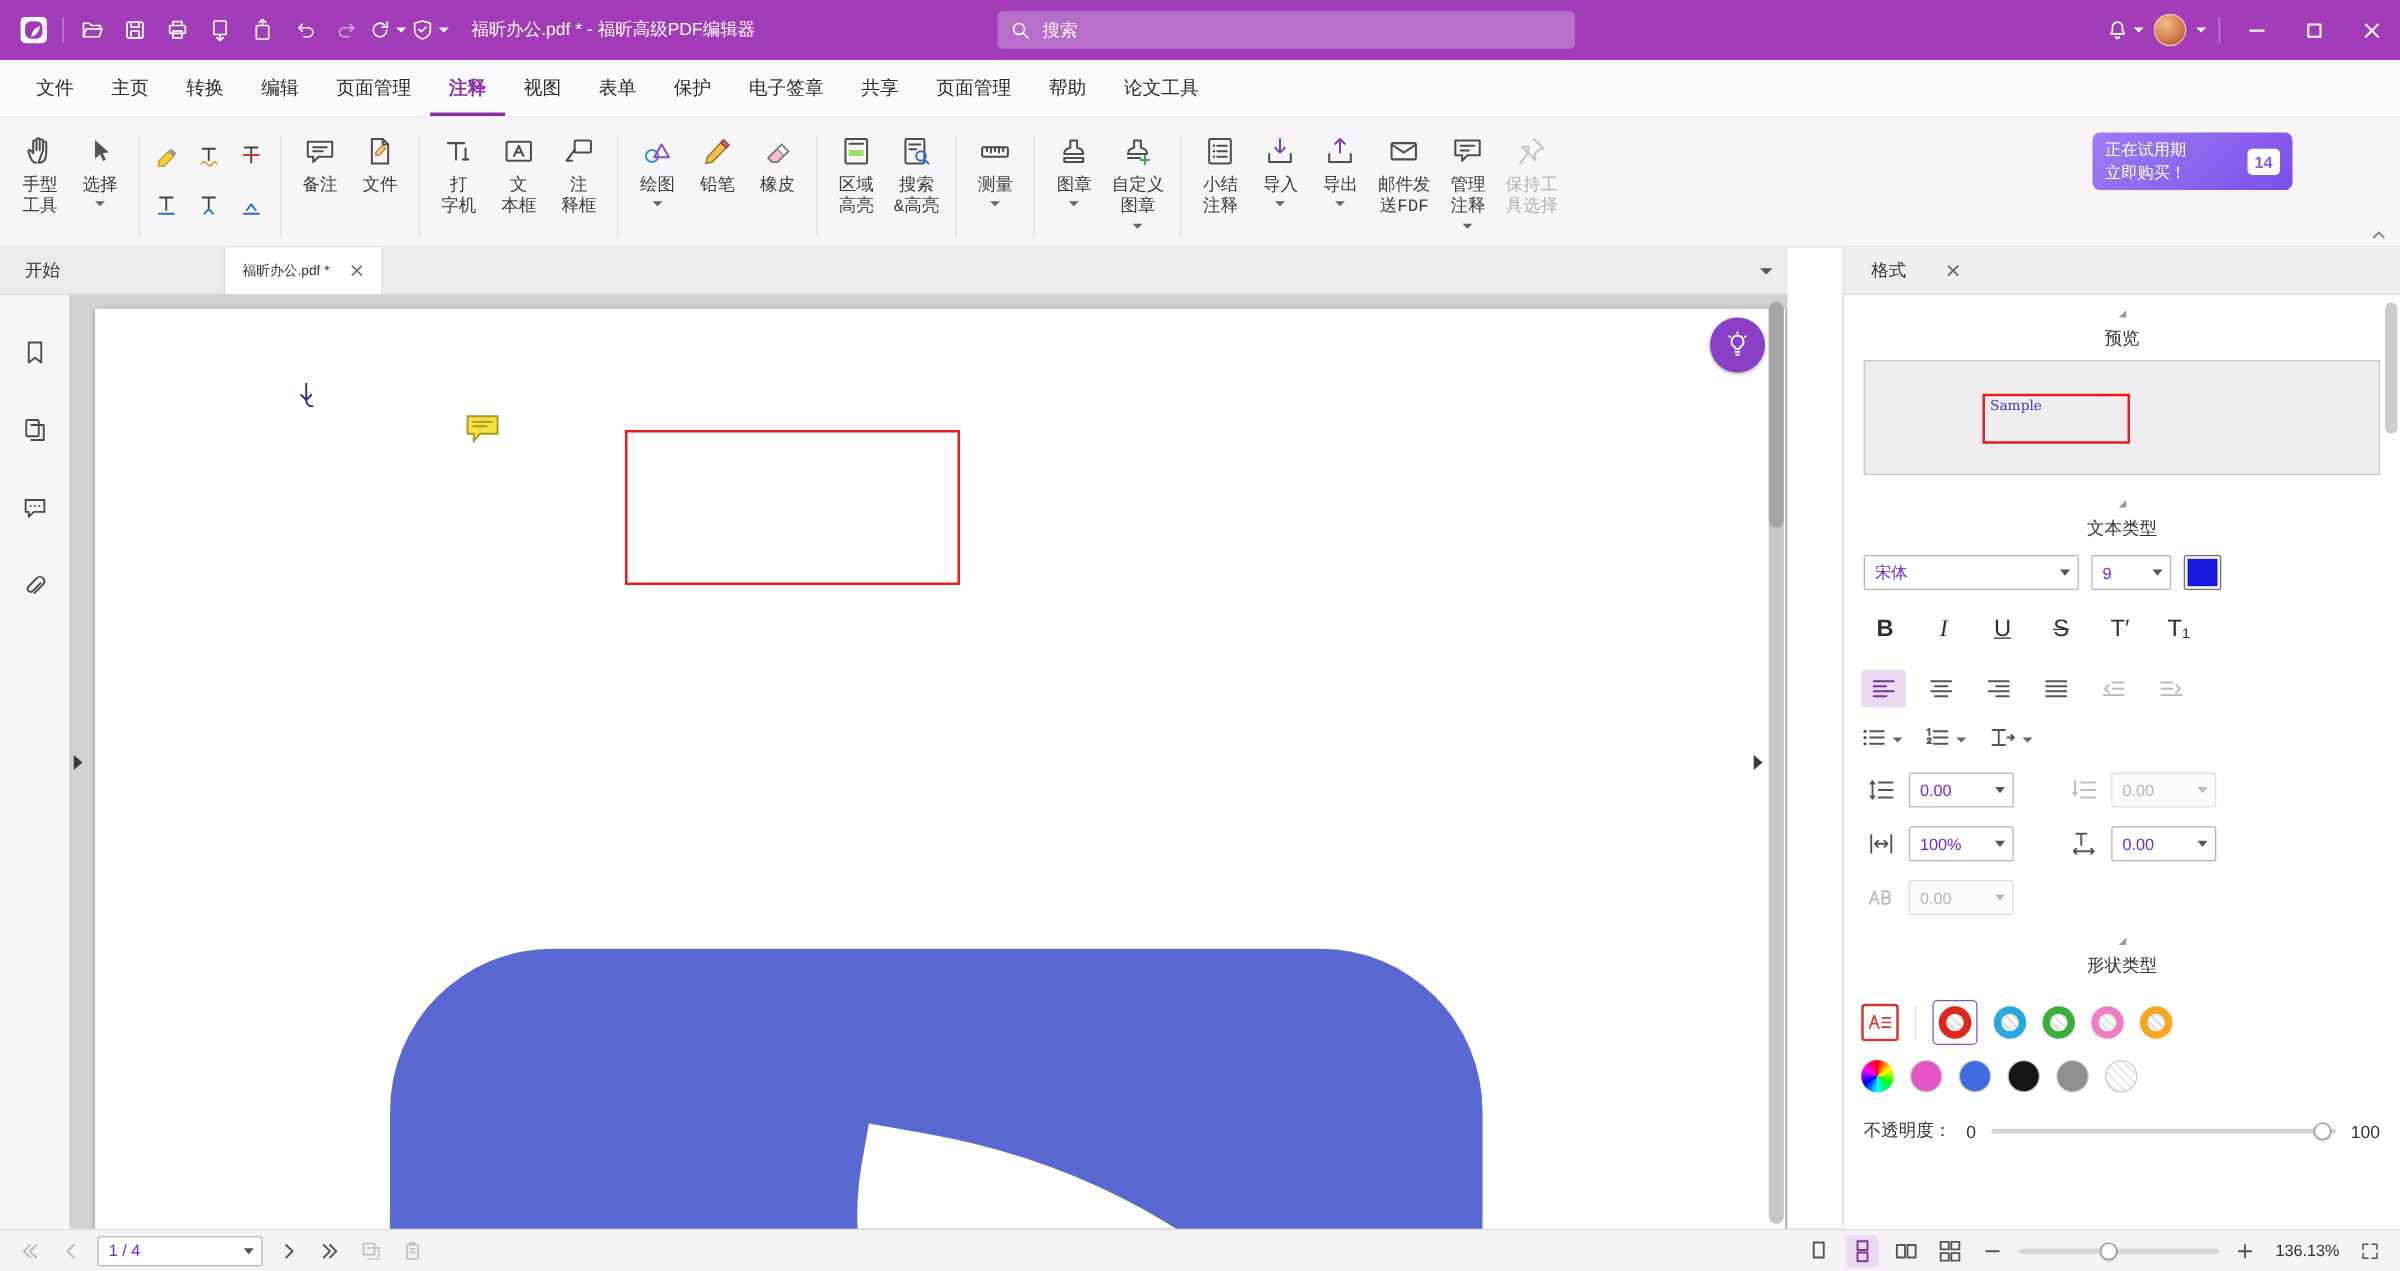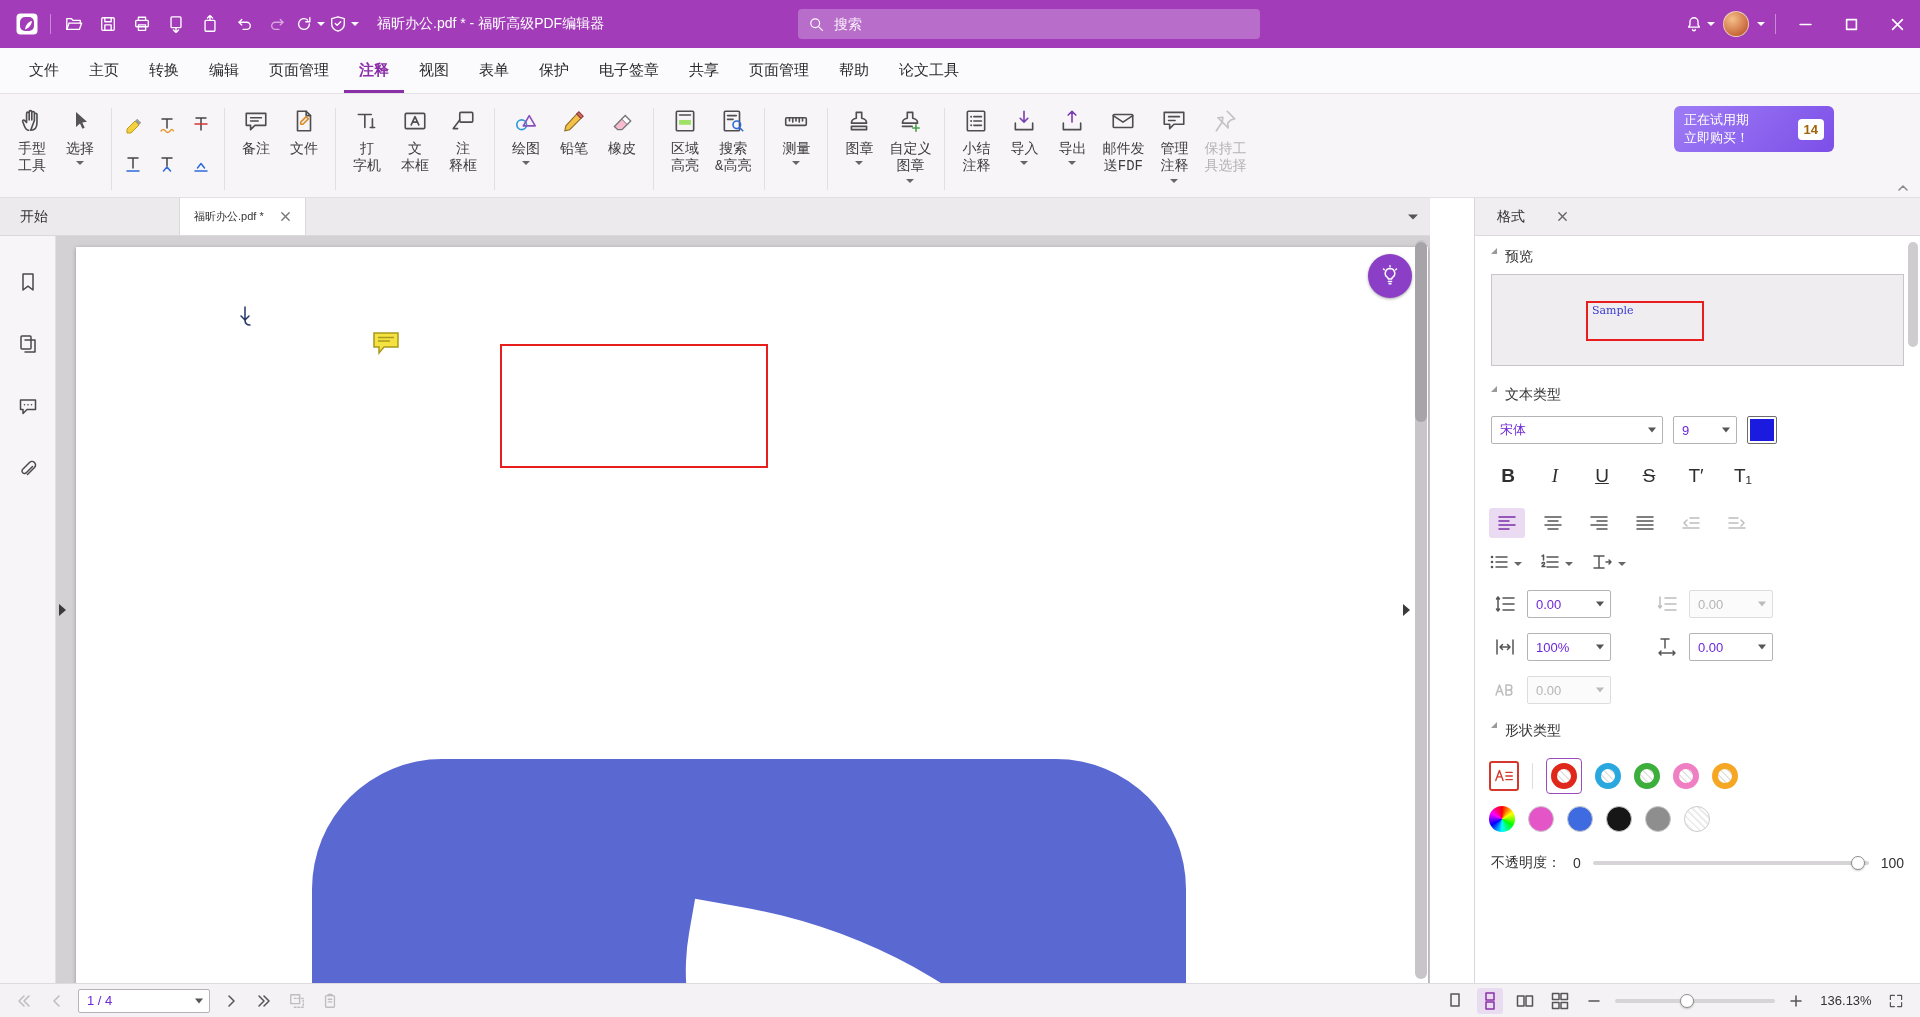--- a/index.html
+++ b/index.html
@@ -33,21 +33,21 @@
   .rtool{display:flex;flex-direction:column;align-items:center;padding:8px 6px 0;min-width:48px;border-radius:4px;font-size:14px;color:#3d3d3d;line-height:1.25;text-align:center;}
   .rtool .ric{height:30px;display:flex;align-items:center;justify-content:center;margin-bottom:5px;color:#4e4e4e;}
   .rtool .lbl{white-space:pre-line;font-family:Liberation Mono, monospace;}
   .dcaret{margin-top:3px;width:0;height:0;border-left:4px solid transparent;border-right:4px solid transparent;border-top:4px solid #666;}
   .rtool.disabled{color:#b4b4b4;}
   .rtool.disabled .ric{color:#c3c3c3;}
   .tgrid{display:grid;grid-template-columns:repeat(3,30px);grid-auto-rows:36px;align-content:center;gap:4px;height:96px;padding-top:4px;}
   .tg-btn{width:28px;height:28px;display:flex;align-items:center;justify-content:center;border-radius:3px;color:#4e4e4e;}
   .trial{position:absolute;right:86px;top:12px;width:160px;height:46px;border-radius:6px;background:linear-gradient(135deg,#9E7CF5,#7C4FE8);color:#fff;display:flex;align-items:center;padding:0 10px;}
   .trial-text{display:flex;flex-direction:column;font-size:13px;line-height:1.4;}
-  .trial-badge{margin-left:auto;background:#fff;color:#a16207;font-weight:bold;font-size:13px;border-radius:4px;padding:3px 6px;}
+  .trial-badge{margin-left:auto;background:#fff;color:#8b5cf6;font-weight:bold;font-size:13px;border-radius:4px;padding:3px 6px;}
   .ribbon-collapse{position:absolute;right:10px;bottom:4px;color:#8a8a8a;}
 
   
   .mainrow{flex:1;display:flex;min-height:0;gap:44px;}
   .left-area{flex:1;display:flex;flex-direction:column;min-width:0;}
   .tabstrip{flex:0 0 38px;background:#ECEAED;display:flex;align-items:stretch;position:relative;border-bottom:1px solid #DCD9DD;}
   .tab-start{width:180px;display:flex;align-items:center;padding:0 20px;font-size:14px;color:#333;border-right:1px solid #DBD8DC;}
   .tab-doc{background:#fff;display:flex;align-items:center;gap:16px;padding:0 14px;font-size:11px;color:#333;border-right:1px solid #DBD8DC;}
   .tab-close{color:#777;display:flex;}
   .tab-caret{position:absolute;right:12px;top:50%;transform:translateY(-50%);width:0;height:0;border-left:5px solid transparent;border-right:5px solid transparent;border-top:5px solid #555;}
@@ -67,21 +67,21 @@
   .v-thumb{position:absolute;top:2px;left:0;width:12px;height:180px;background:#A7A4A9;border-radius:6px;}
   .handle{position:absolute;top:50%;transform:translateY(-50%);width:12px;height:26px;display:flex;align-items:center;justify-content:center;}
   .handle .tri{width:0;height:0;border-top:6px solid transparent;border-bottom:6px solid transparent;border-left:7px solid #3a3a3a;}
   .handle.hl{left:0;} .handle.hr{right:18px;}
 
   
   .panel{width:446px;background:#fff;border-left:1px solid #D9D6DA;display:flex;flex-direction:column;position:relative;}
   .panel-header{flex:0 0 38px;background:#F0EEF1;border-bottom:1px solid #DCD9DD;display:flex;align-items:center;padding:0 22px;gap:32px;font-size:14px;color:#333;}
   .panel-close{color:#666;display:flex;}
   .panel-body{flex:1;overflow:hidden;padding-top:2px;}
-  .sec-label{display:flex;gap:8px;padding:10px 16px 6px;font-size:14px;color:#333;}
+  .sec-label{display:flex;align-items:center;gap:8px;padding:10px 16px 6px;font-size:14px;color:#333;flex-direction:column;}
   .collapse-tri{width:0;height:0;border-bottom:6px solid #999;border-left:6px solid transparent;}
   .preview-box{margin:2px 16px 10px;height:92px;background:#EFEDEF;border:1px solid #C8C5C9;position:relative;}
   .preview-rect{position:absolute;left:94px;top:26px;width:118px;height:40px;border:2px solid #E81E1E;}
   .preview-sample{position:absolute;left:4px;top:1px;font-family:"DejaVu Serif",serif;font-size:11px;color:#3A3ACD;}
   .font-row{display:flex;align-items:center;gap:10px;padding:6px 16px 0;}
   .combo{position:relative;border:1px solid #B6B3B7;background:#fff;height:28px;display:flex;align-items:center;padding:0 20px 0 8px;font-size:13px;color:#6d28d9;border-radius:2px;}
   .combo .ccaret{position:absolute;right:6px;top:50%;transform:translateY(-50%);width:0;height:0;border-left:4px solid transparent;border-right:4px solid transparent;border-top:5px solid #555;}
   .combo.disabled{color:#b5b5b5;border-color:#ddd;background:#fbfbfb;}
   .combo.disabled .ccaret{border-top-color:#bbb;}
   .c-font{width:172px;} .c-size{width:64px;}

